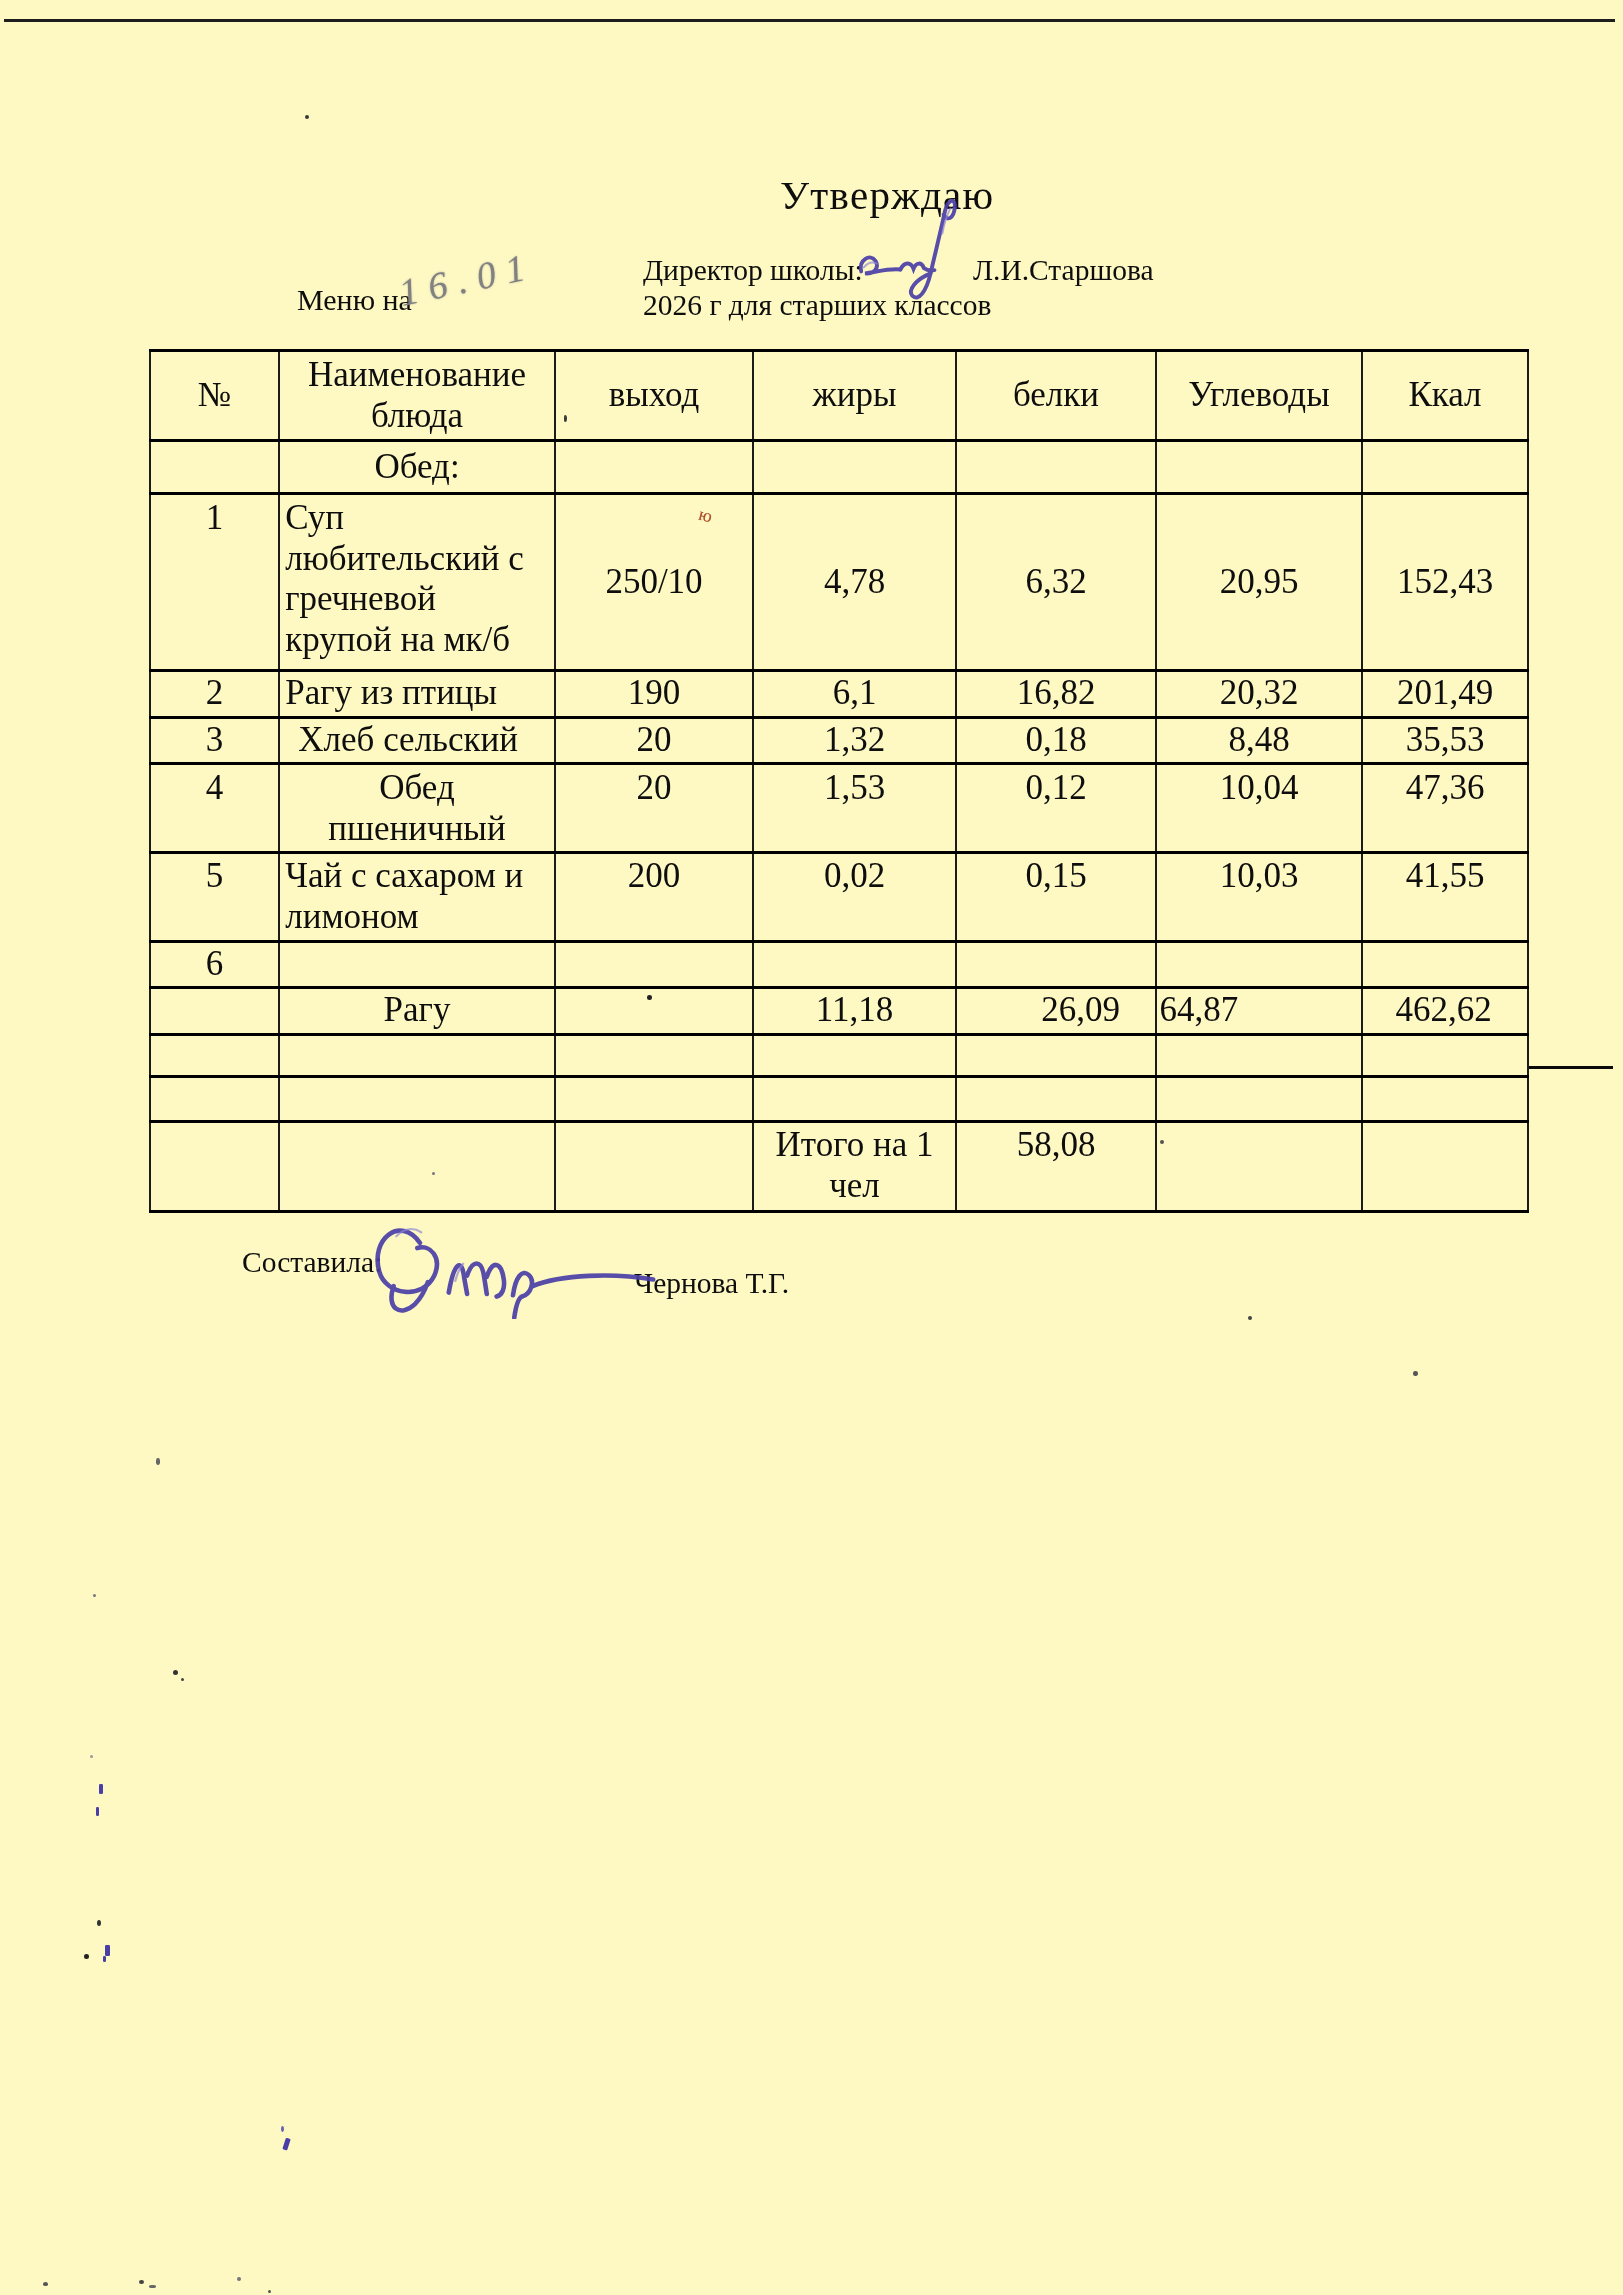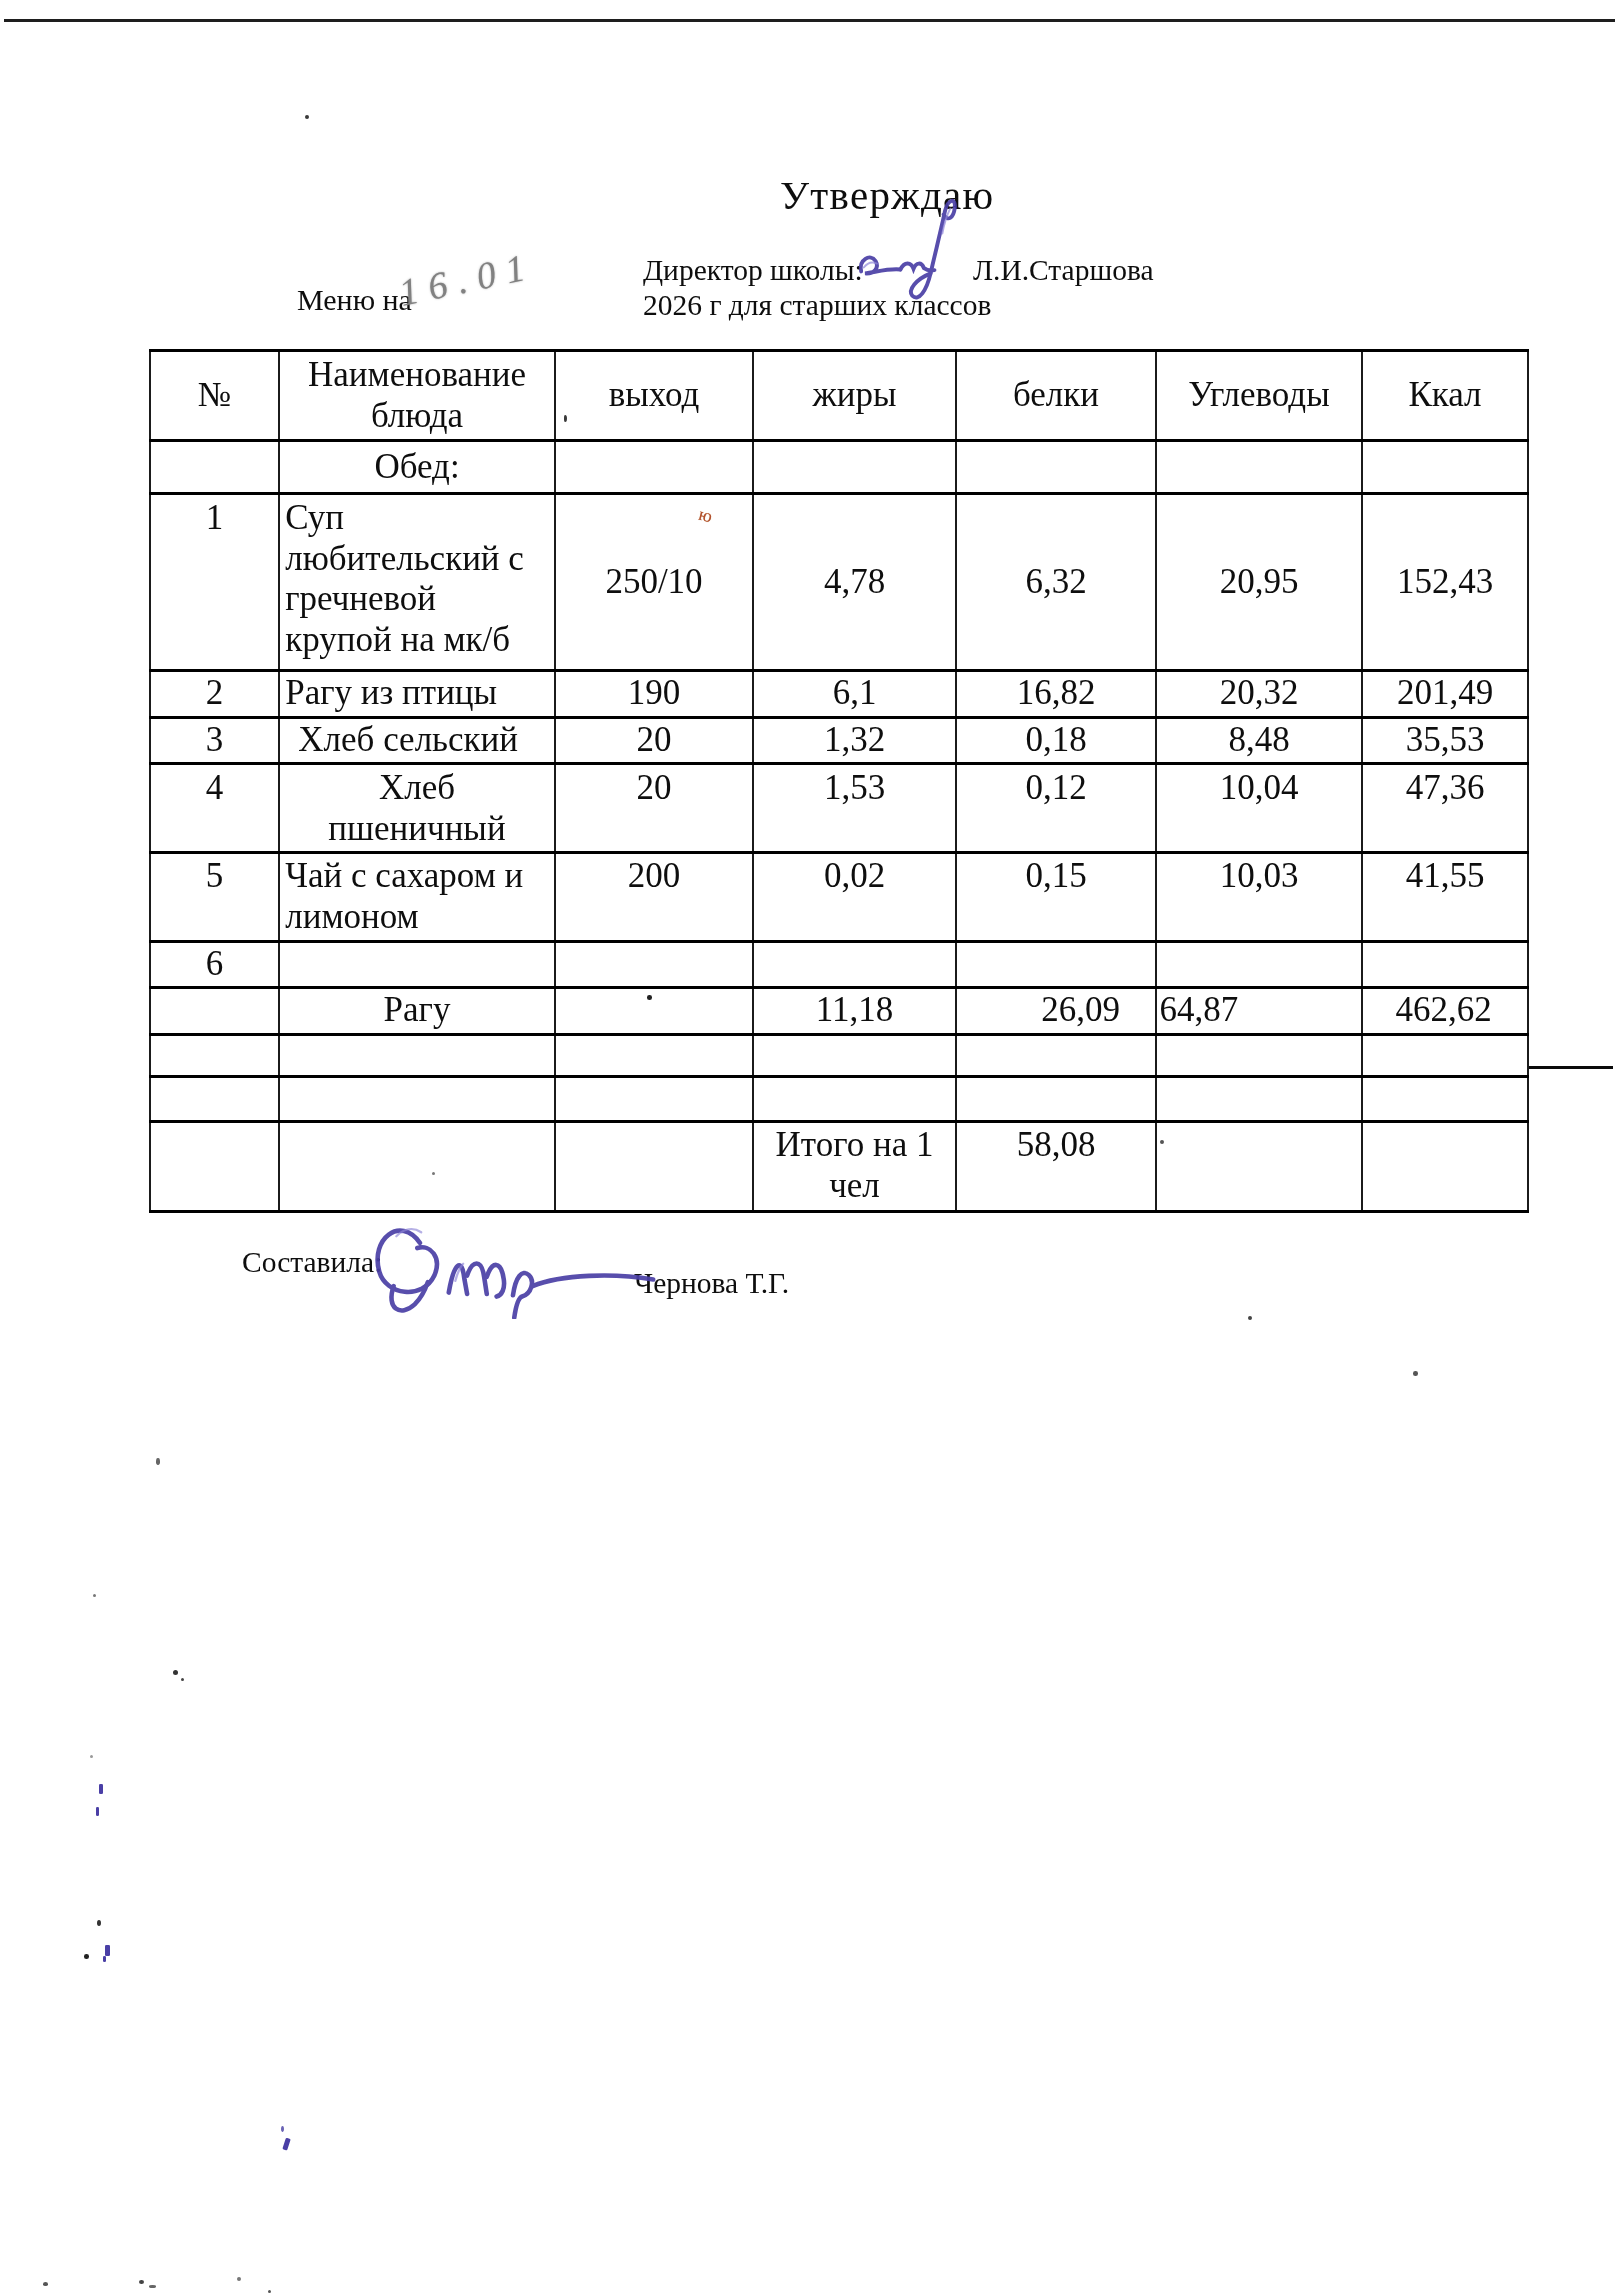--- a/index.html
+++ b/index.html
@@ -1,19 +1,19 @@
 <!DOCTYPE html>
 <html style="font-size:10.5px"><head>
 <meta charset="utf-8">
 <style>
   html,body { margin:0; padding:0; background:#e8e8e8; }
   .page {
     position:relative;
     width:1623px; height:2295px;
-    background:#ffffff;
+    background:#fef9c3;
     font-family:"Liberation Serif", serif;
     color:#0e0e0e;
     overflow:hidden;
   }
   .abs { position:absolute; white-space:nowrap; }
 
   
   .approve   { left:780px; top:171px;  font-size:41px; letter-spacing:1.3px; }
   .dir-label { left:643px;  top:254px;  font-size:29.5px; }
   .dir-name  { left:973px; top:254px;  font-size:29.5px; }
@@ -148,21 +148,21 @@
         <td>3</td>
         <td class="name indent">Хлеб сельский</td>
         <td>20</td>
         <td>1,32</td>
         <td>0,18</td>
         <td>8,48</td>
         <td>35,53</td>
       </tr>
       <tr style="height:88px">
         <td class="v-top">4</td>
-        <td class="name v-top">Хлеб
+        <td class="name v-top">Обед
 пшеничный</td>
         <td class="v-top">20</td>
         <td class="v-top">1,53</td>
         <td class="v-top">0,12</td>
         <td class="v-top">10,04</td>
         <td class="v-top">47,36</td>
       </tr>
       <tr style="height:88px">
         <td class="v-top">5</td>
         <td class="name a-left v-top">Чай с сахаром и

